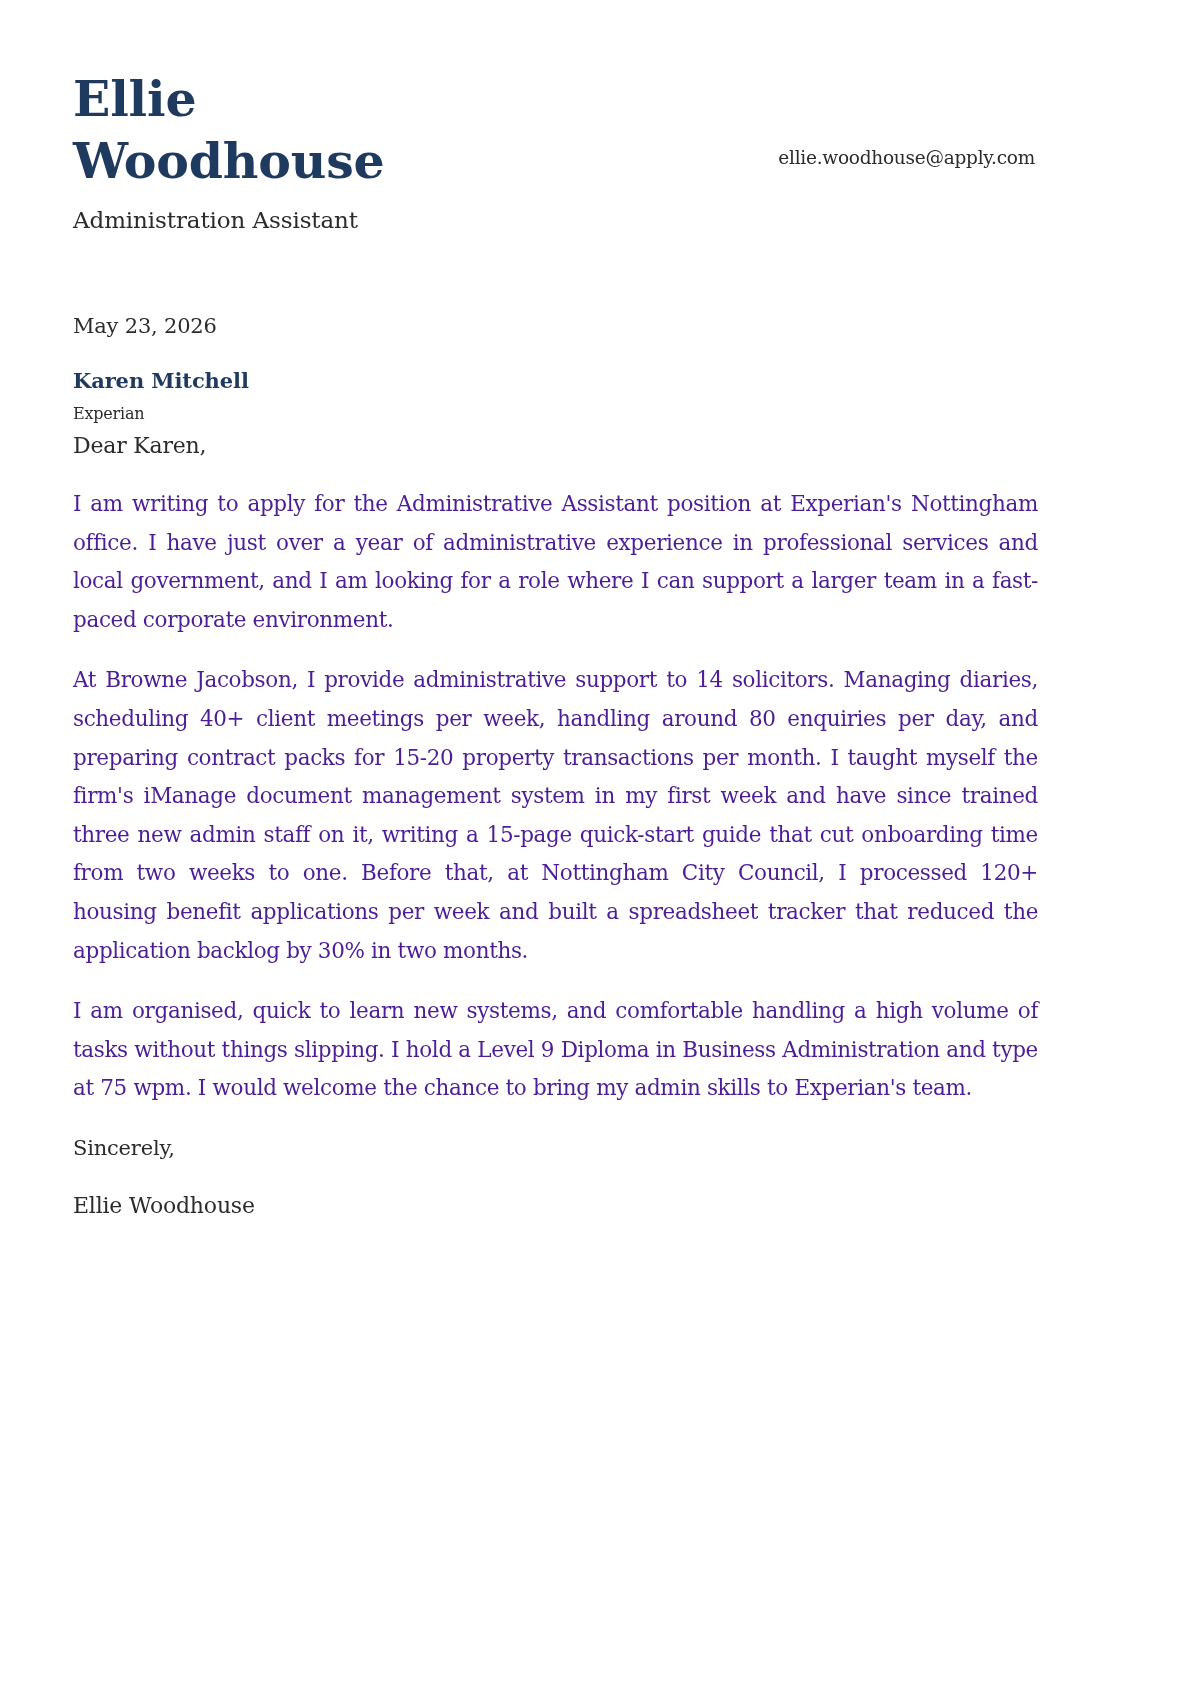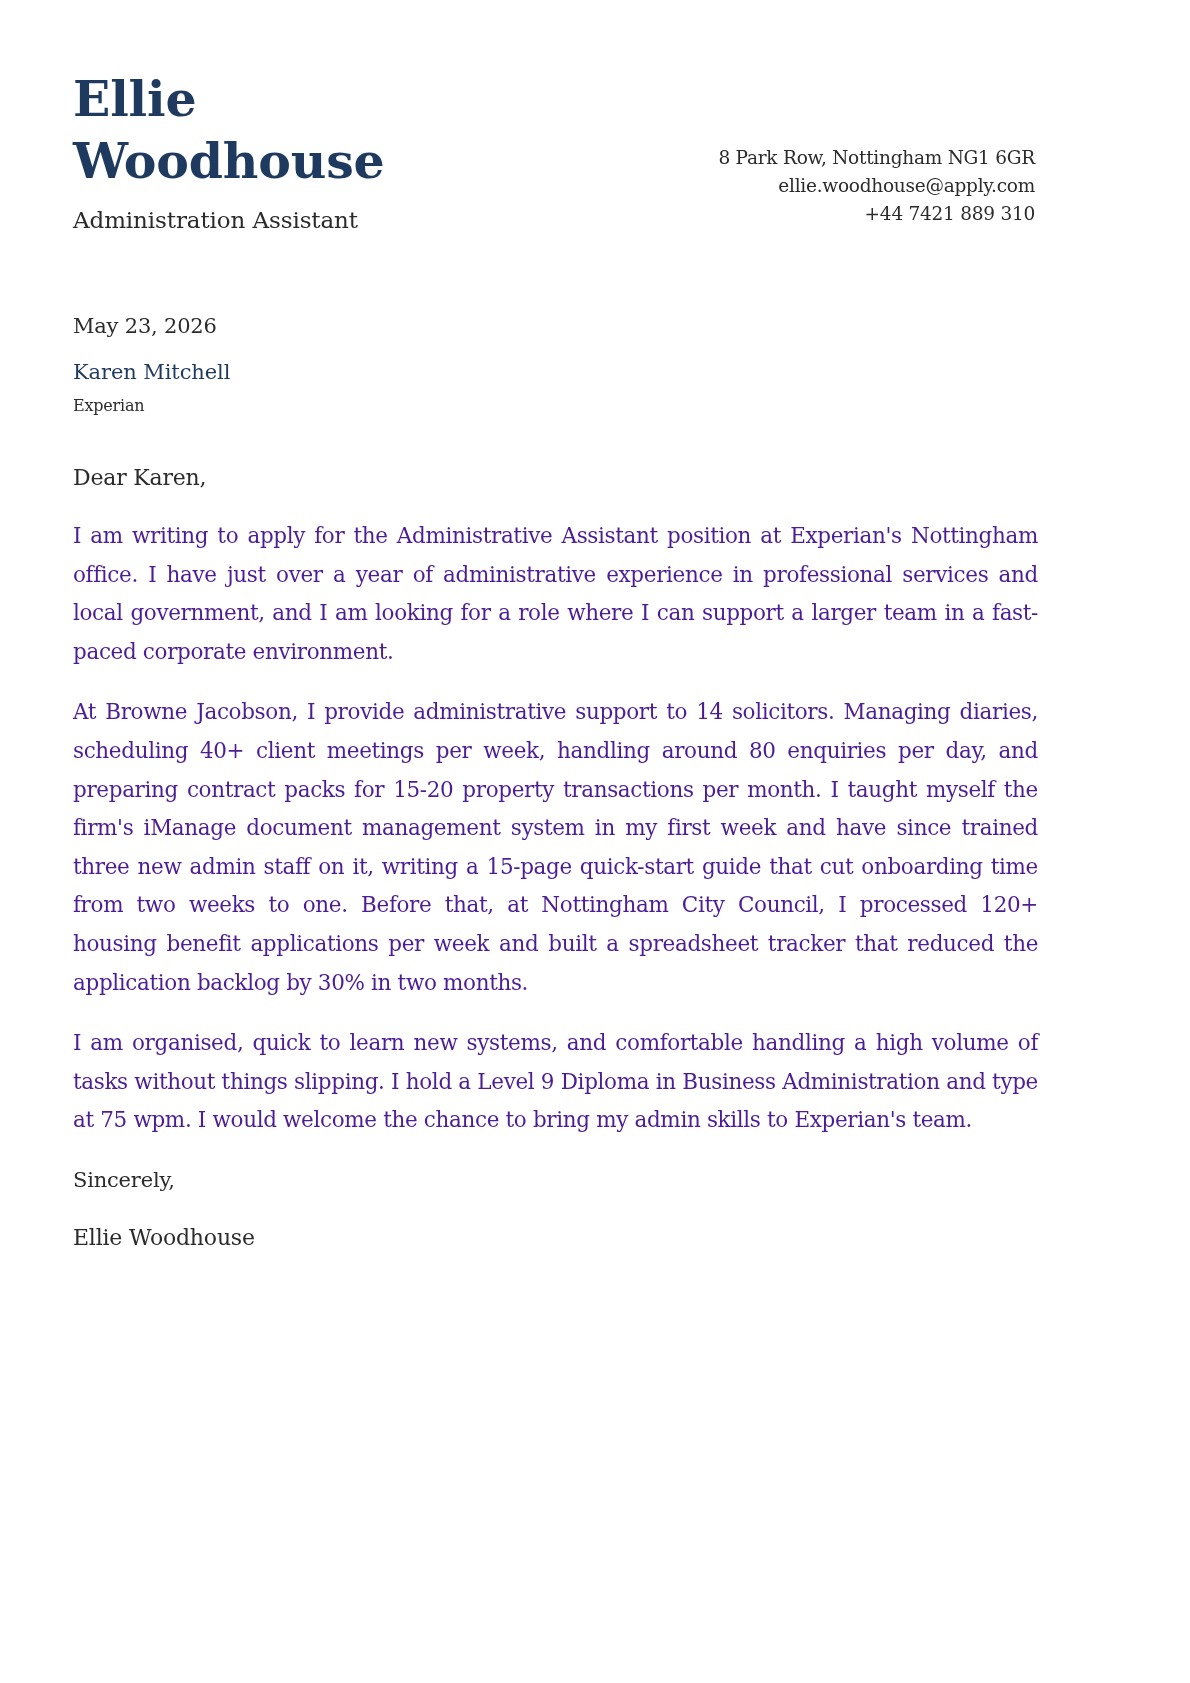--- a/index.html
+++ b/index.html
@@ -78,39 +78,38 @@
   }
 
   .letter-date {
     font-size: 21px;
     line-height: 31px;
     color: #2b2b2b;
     letter-spacing: -0.2px;
   }
 
   .recipient-name {
-    font-weight: 400;
+    font-weight: 700;
     font-size: 21px;
     line-height: 31px;
     color: #1f3a5f;
-    margin-top: 15px;
+    margin-top: 23px;
     letter-spacing: -0.1px;
   }
 
   .recipient-company {
     font-size: 16px;
     line-height: 30px;
     color: #2b2b2b;
     margin-top: 3px;
     letter-spacing: -0.2px;
   }
 
   
   .letter-body {
-    margin-top: 40px;
     width: 965px;
   }
 
   .salutation {
     font-size: 22px;
     line-height: 33px;
     color: #2b2b2b;
     letter-spacing: -0.2px;
     margin-bottom: 23px;
   }
@@ -147,23 +146,21 @@
 <div class="page">
 
   <div class="header">
 
     <div class="identity">
       <h1 class="name">Ellie Woodhouse</h1>
       <div class="job-title">Administration Assistant</div>
     </div>
 
     <div class="contact">
-      <div class="contact-line">8 Park Row, Nottingham NG1 6GR</div>
       <div class="contact-line">ellie.woodhouse@apply.com</div>
-      <div class="contact-line">+44 7421 889 310</div>
     </div>
 
   </div>
 
   <div class="meta">
     <div class="letter-date">May 23, 2026</div>
     <div class="recipient-name">Karen Mitchell</div>
     <div class="recipient-company">Experian</div>
   </div>
 

